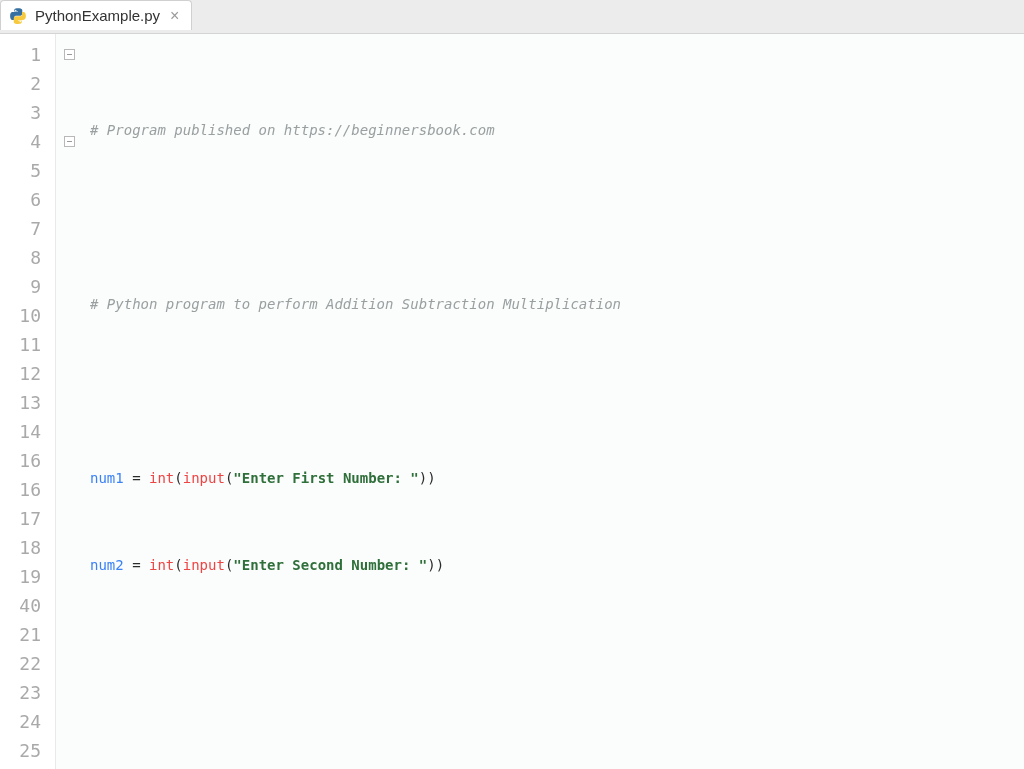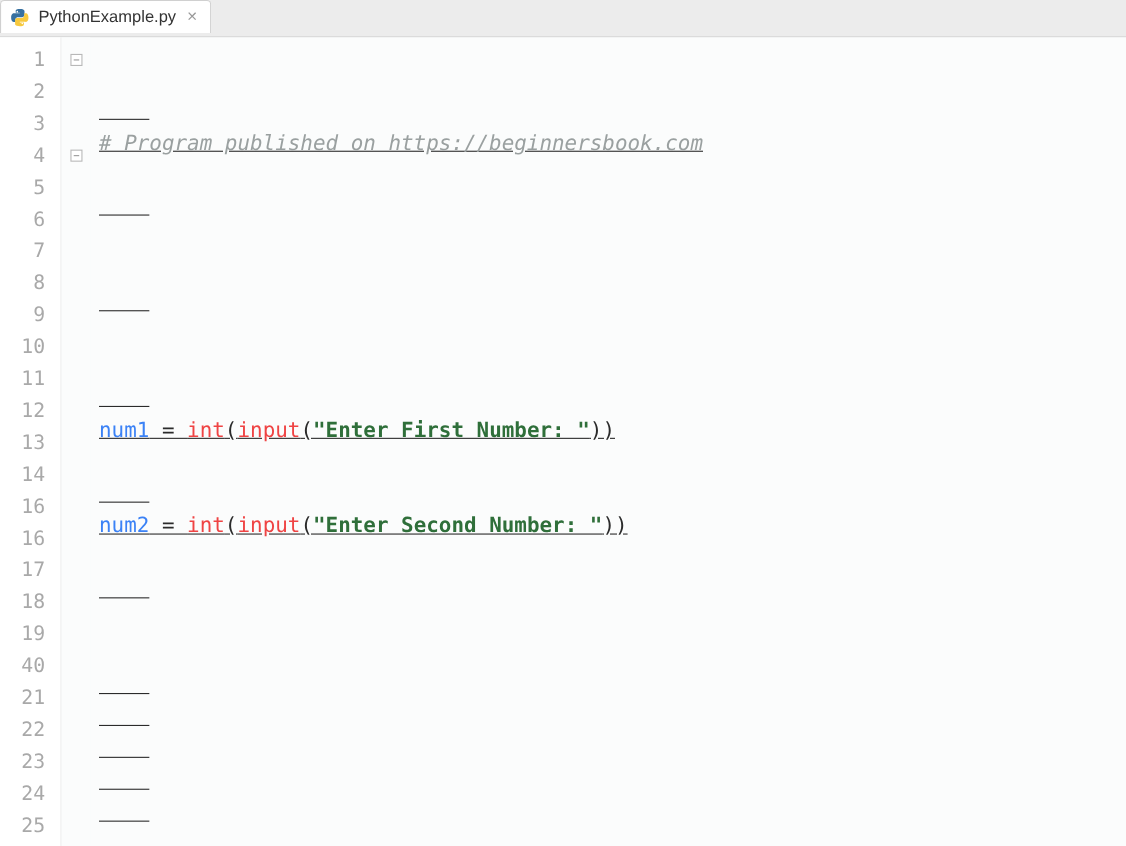--- a/index.html
+++ b/index.html
@@ -84,25 +84,24 @@
     position: absolute;
     background: #9a9a9a;
   }
   .fold-box::before {
     left: 2px; right: 2px; top: 4px; height: 1px;
   }
   .code {
     flex: 1;
     padding-top: 24px;
     padding-left: 8px;
-    font-size: 19px;
+    font-size: 14px;
     line-height: 29px;
     white-space: pre;
     color: #2b2b2b;
-    text-decoration: underline;
   }
   .code .row { height: 29px; }
 
   .c-comment { color: #9aa0a0; font-style: italic; }
   .c-builtin { color: #ef4444; }
   .c-str     { color: #2f6f3a; font-weight: 700; }
   .c-ident   { color: #3b82f6; }
 
 </style>
 </head>
@@ -176,20 +175,21 @@
       <div class="fc"></div>
     <div class="fc"></div>
       <div class="fc"></div>
       <div class="fc"></div>
       <div class="fc"></div>
     <div class="fc"></div>
   </div>
   <div class="code">
     <div class="row"><span class="c-comment"># Program published on https://beginnersbook.com</span></div>
     <div class="row"></div>
+    <div class="row"><span class="c-comment"># Python program to perform Addition Subtraction Multiplication</span></div>
     <div class="row"></div>
     <div class="row"><span class="c-ident">num1</span><span> = </span><span class="c-builtin">int</span><span>(</span><span class="c-builtin">input</span><span>(</span><span class="c-str">"Enter First Number: "</span><span>))</span></div>
     <div class="row"><span class="c-ident">num2</span><span> = </span><span class="c-builtin">int</span><span>(</span><span class="c-builtin">input</span><span>(</span><span class="c-str">"Enter Second Number: "</span><span>))</span></div>
     <div class="row"></div>
     
     
     
     
     
     

